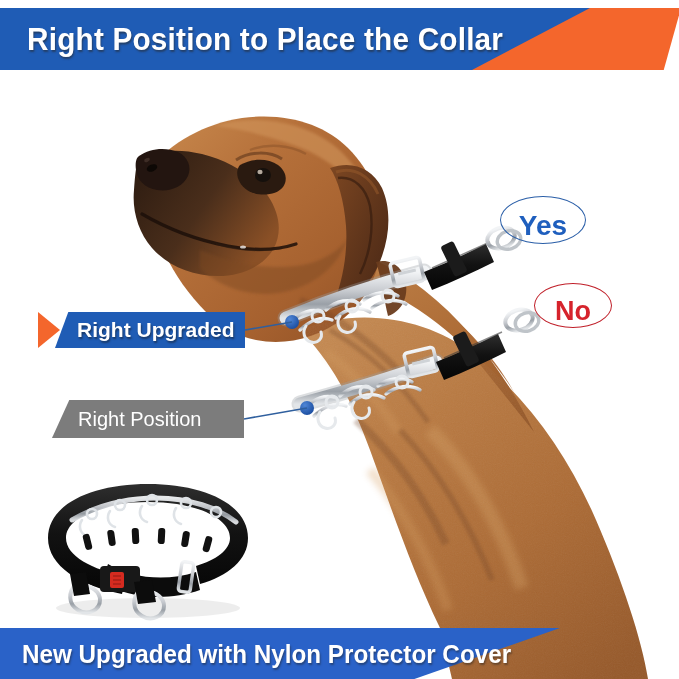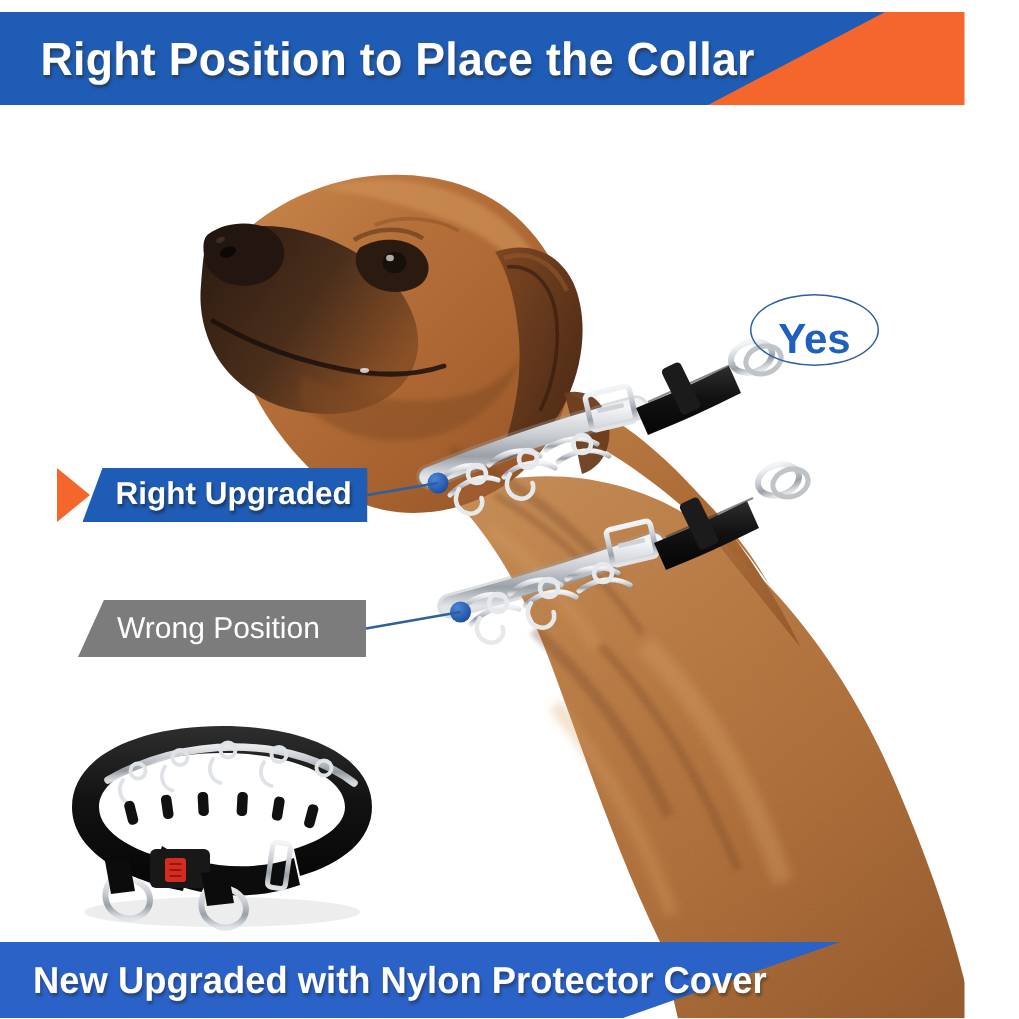--- a/index.html
+++ b/index.html
@@ -1,17 +1,17 @@
 <!DOCTYPE html>
 <html><head>
 <meta charset="utf-8">
 <style>
   html,body{margin:0;padding:0;background:#fff;}
   body{font-family:"Liberation Sans",sans-serif;}
-  #stage{position:relative;width:643px;height:679px;overflow:hidden;background:#ffffff;}
+  #stage{position:relative;width:643px;height:679px;overflow:hidden;background:#ffffff;padding-left:36px;}
 
   
   .hdr-wrap{position:absolute;left:0;top:0;width:679px;height:78px;}
   .hdr-orange{position:absolute;left:465px;top:8px;width:216px;height:62px;
     background:#f4662c;clip-path:polygon(8% 0%,100% 0%,92% 100%,0% 100%);}
   .hdr-blue{position:absolute;left:0;top:8px;width:590px;height:62px;
     background:#1f5cb5;clip-path:polygon(0% 0%,100% 0%,80% 100%,0% 100%);}
   .hdr-text{position:absolute;left:27px;top:14px;width:640px;height:52px;
     display:flex;align-items:center;
     font-size:31px;font-weight:bold;color:#ffffff;letter-spacing:.2px;
@@ -316,24 +316,28 @@
     <div class="hdr-blue"></div>
     <div class="hdr-text">Right Position to Place the Collar</div>
   </div>
 
   <div class="tri-orange"></div>
   <div class="lbl lbl-right">
     <span class="t">Right Upgraded</span>
   </div>
 
   <div class="lbl lbl-wrong">
-    <span class="t">Wrong Position</span>
+    <span class="t">Right Position</span>
   </div>
 
   <div class="badge badge-yes">
     <span class="ring"></span>
     <span class="txt">Yes</span>
   </div>
+  <div class="badge badge-no">
+    <span class="ring"></span>
+    <span class="txt">No</span>
+  </div>
 
   <div class="ftr-blue"></div>
   <div class="ftr-text">New Upgraded with Nylon Protector Cover</div>
 
 </div>
 
 </body></html>

